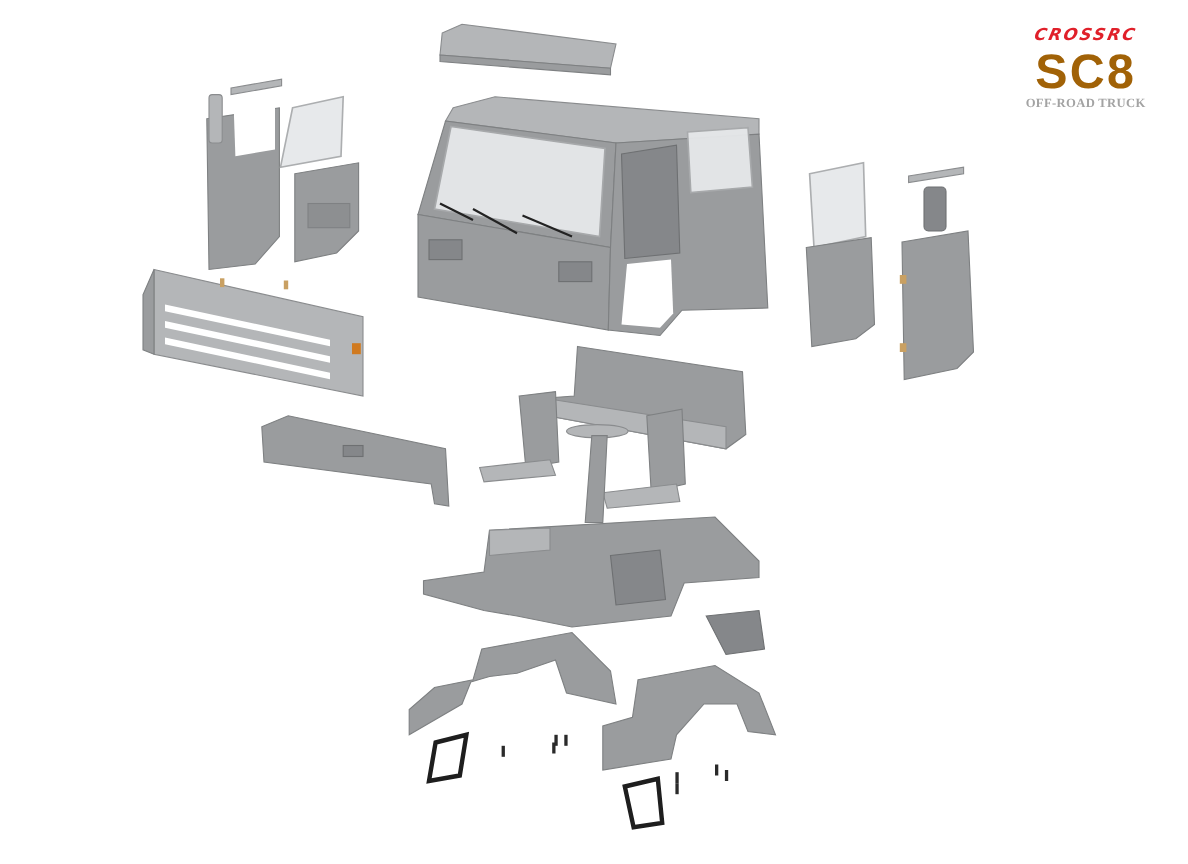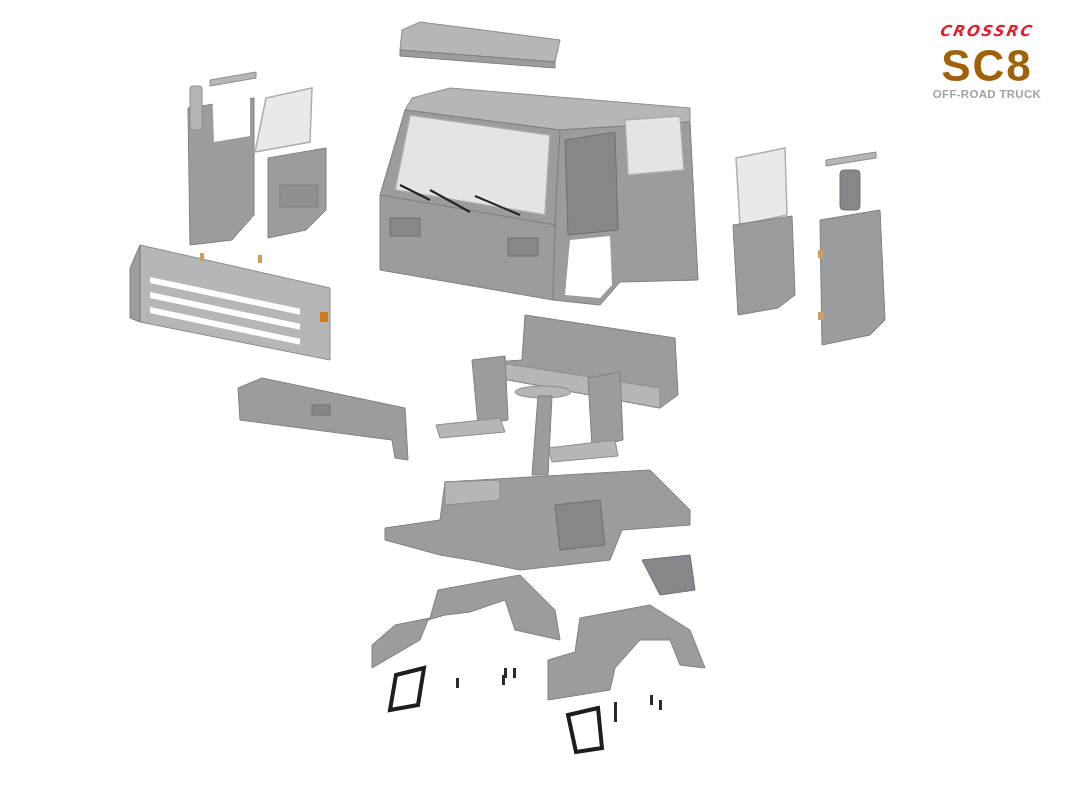--- a/index.html
+++ b/index.html
@@ -1,20 +1,20 @@
 <!DOCTYPE html>
 <html><head>
   <meta charset="utf-8">
   <style>
     html, body { margin: 0; padding: 0; background: #ffffff; }
     body { width: 1080px; height: 785px; position: relative; overflow: hidden; font-family: "Liberation Sans", sans-serif; }
     .logo { position: absolute; right: 28px; top: 22px; width: 130px; text-align: center; }
     .brand { color: #e0202a; font-style: italic; font-weight: bold; font-size: 15px; letter-spacing: 2px; font-family: "DejaVu Sans", sans-serif; transform: skewX(-12deg); }
     .model { color: #a16207; font-weight: bold; font-size: 44px; line-height: 40px; letter-spacing: 2px; font-family: Liberation Sans, sans-serif; margin-top: 6px; }
-    .sub { color: #a3a3a3; font-weight: bold; font-size: 11.5px; letter-spacing: 0.3px; font-family: Liberation Sans, sans-serif; margin-top: 2px; }
+    .sub { color: #a3a3a3; font-weight: bold; font-size: 11.5px; letter-spacing: 0.3px; font-family: Liberation Serif, serif; margin-top: 2px; }
     svg.scene { position: absolute; left: 0; top: 0; }
     .part { fill: #9a9c9e; stroke: #7e8082; stroke-width: 1; }
     .part-l { fill: #b4b6b8; stroke: #8a8c8e; stroke-width: 1; }
     .part-d { fill: #85878a; stroke: #6e7072; stroke-width: 1; }
     .glass { fill: #e6e8ea; stroke: #a8aaac; stroke-width: 1.5; opacity: 0.95; }
     .hole { fill: #ffffff; }
     .black { fill: none; stroke: #1e1e1e; stroke-width: 4; }
     .screw { fill: #2a2a2a; }
     .amber { fill: #d07a20; }
     .brass { fill: #c9a062; }

